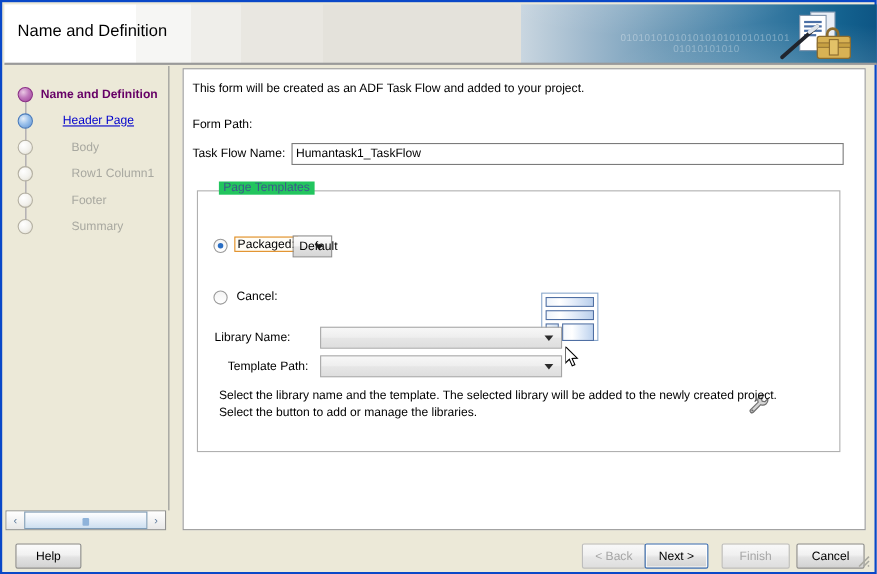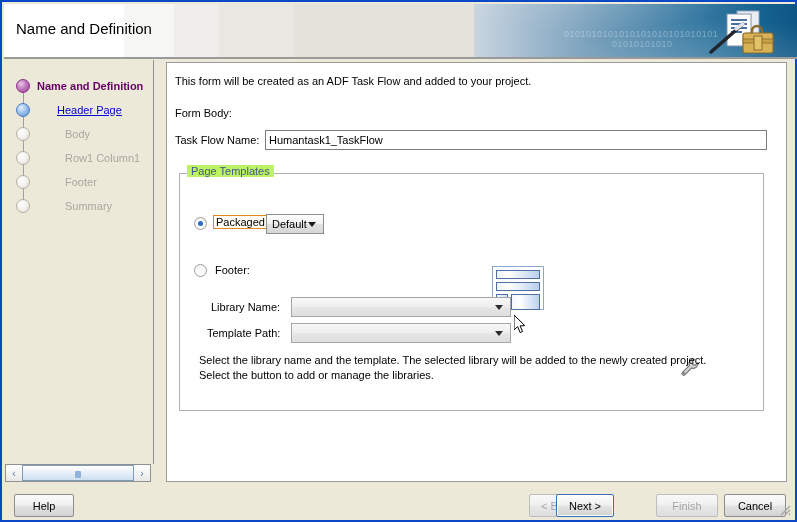--- a/index.html
+++ b/index.html
@@ -139,22 +139,22 @@
     height:20px;line-height:18px;
     outline:none;
   }
   
   .groupbox{
     position:absolute;left:12px;top:110px;width:585px;height:238px;
     border:1px solid #b0b0b0;
     box-sizing:border-box;
   }
   .groupbox-title{
-    position:absolute;left:20px;top:102px;
-    background:#bef264;padding:0 4px;
+    position:absolute;left:32px;top:102px;
+    background:#22c55e;padding:0 4px;
     font-size:11px;color:#3c5a8a;
   }
   .radio{
     position:absolute;width:13px;height:13px;border-radius:50%;
     box-sizing:border-box;
     border:1px solid #9a9a9a;
     background:linear-gradient(to bottom,#f4f4f4,#ffffff);
   }
   .radio.checked::after{
     content:"";position:absolute;left:3px;top:3px;width:5px;height:5px;
@@ -305,51 +305,51 @@
         <div class="hs-grip"></div>
       </div>
     </div>
     <div class="hs-arrow">›</div>
   </div>
 
   <div class="main">
 
     <div class="intro">This form will be created as an ADF Task Flow and added to your project.</div>
 
-    <div class="field-label" style="left:8px;top:44px;">Form Body:</div>
+    <div class="field-label" style="left:8px;top:44px;">Form Path:</div>
 
     <div class="field-label" style="left:8px;top:71px;">Task Flow Name:</div>
     <input class="text-input" style="left: 98px; top: 67px; width: 502px;" value="Humantask1_TaskFlow">
 
     <div class="groupbox"></div>
     <div class="groupbox-title">Page Templates</div>
 
     <div class="radio checked" style="left:27px;top:154px;"></div>
     <div class="radio-label focus" style="left:46px;top:152px;">Packaged:</div>
-    <div class="combo" style="left:99px;top:151px;width:58px;">
+    <div class="combo" style="left:99px;top:151px;width:36px;">
       <span>Default</span>
       <span class="arrow"></span>
     </div>
 
     <div class="preview">
       <div class="pv-bar"></div>
       <div class="pv-bar"></div>
       <div class="pv-row">
         <div class="pv-col-small">
           <div class="pv-small"></div>
           <div class="pv-small"></div>
         </div>
         <div class="pv-big"></div>
       </div>
     </div>
 
     <div class="radio" style="left:27px;top:201px;"></div>
-    <div class="radio-label" style="left:48px;top:201px;">Footer:</div>
-
-    <div class="field-label" style="left:44px;top:238px;color:#000;">Library Name:</div>
+    <div class="radio-label" style="left:48px;top:201px;">Cancel:</div>
+
+    <div class="field-label" style="left:28px;top:238px;color:#000;">Library Name:</div>
     <div class="combo disabled" style="left:124px;top:234px;width:220px;">
       <span></span>
       <span class="arrow"></span>
     </div>
     <svg class="wrench" viewBox="0 0 22 20">
       <path d="M15.5 2.2a4.6 4.6 0 0 0-5.2 6.4L3.4 15.4a1.7 1.7 0 0 0 2.4 2.4l6.8-6.9a4.6 4.6 0 0 0 6.3-5.3l-2.6 2.6-2.5-0.6-0.6-2.5z" fill="#d4d4d4" stroke="#6e6e6e" stroke-width="1.1" stroke-linejoin="round"></path>
       <circle cx="5" cy="16.2" r="1" fill="#6e6e6e"></circle>
     </svg>
 
     <div class="field-label" style="left:40px;top:264px;color:#000;">Template Path:</div>
@@ -365,21 +365,21 @@
       <polygon points="0,0 0,15 3.6,11.6 6.2,17.6 8.6,16.5 6.1,10.9 10.8,10.6" fill="#ffffff" stroke="#000000" stroke-width="1"></polygon>
     </svg>
   </div>
 
   <div class="btn" style="left:12px;top:492px;width:60px;">
     <span>Help</span>
   </div>
   <div class="btn disabled" style="left:527px;top:492px;width:58px;">
     <span>&lt; Back</span>
   </div>
-  <div class="btn default" style="left:554px;top:492px;width:58px;">
+  <div class="btn default" style="left:584px;top:492px;width:58px;">
     <span>Next &gt;</span>
   </div>
   <div class="btn disabled" style="left:654px;top:492px;width:62px;">
     <span>Finish</span>
   </div>
   <div class="btn" style="left:722px;top:492px;width:62px;">
     <span>Cancel</span>
   </div>
 
   <svg class="resize-grip" viewBox="0 0 14 14">

